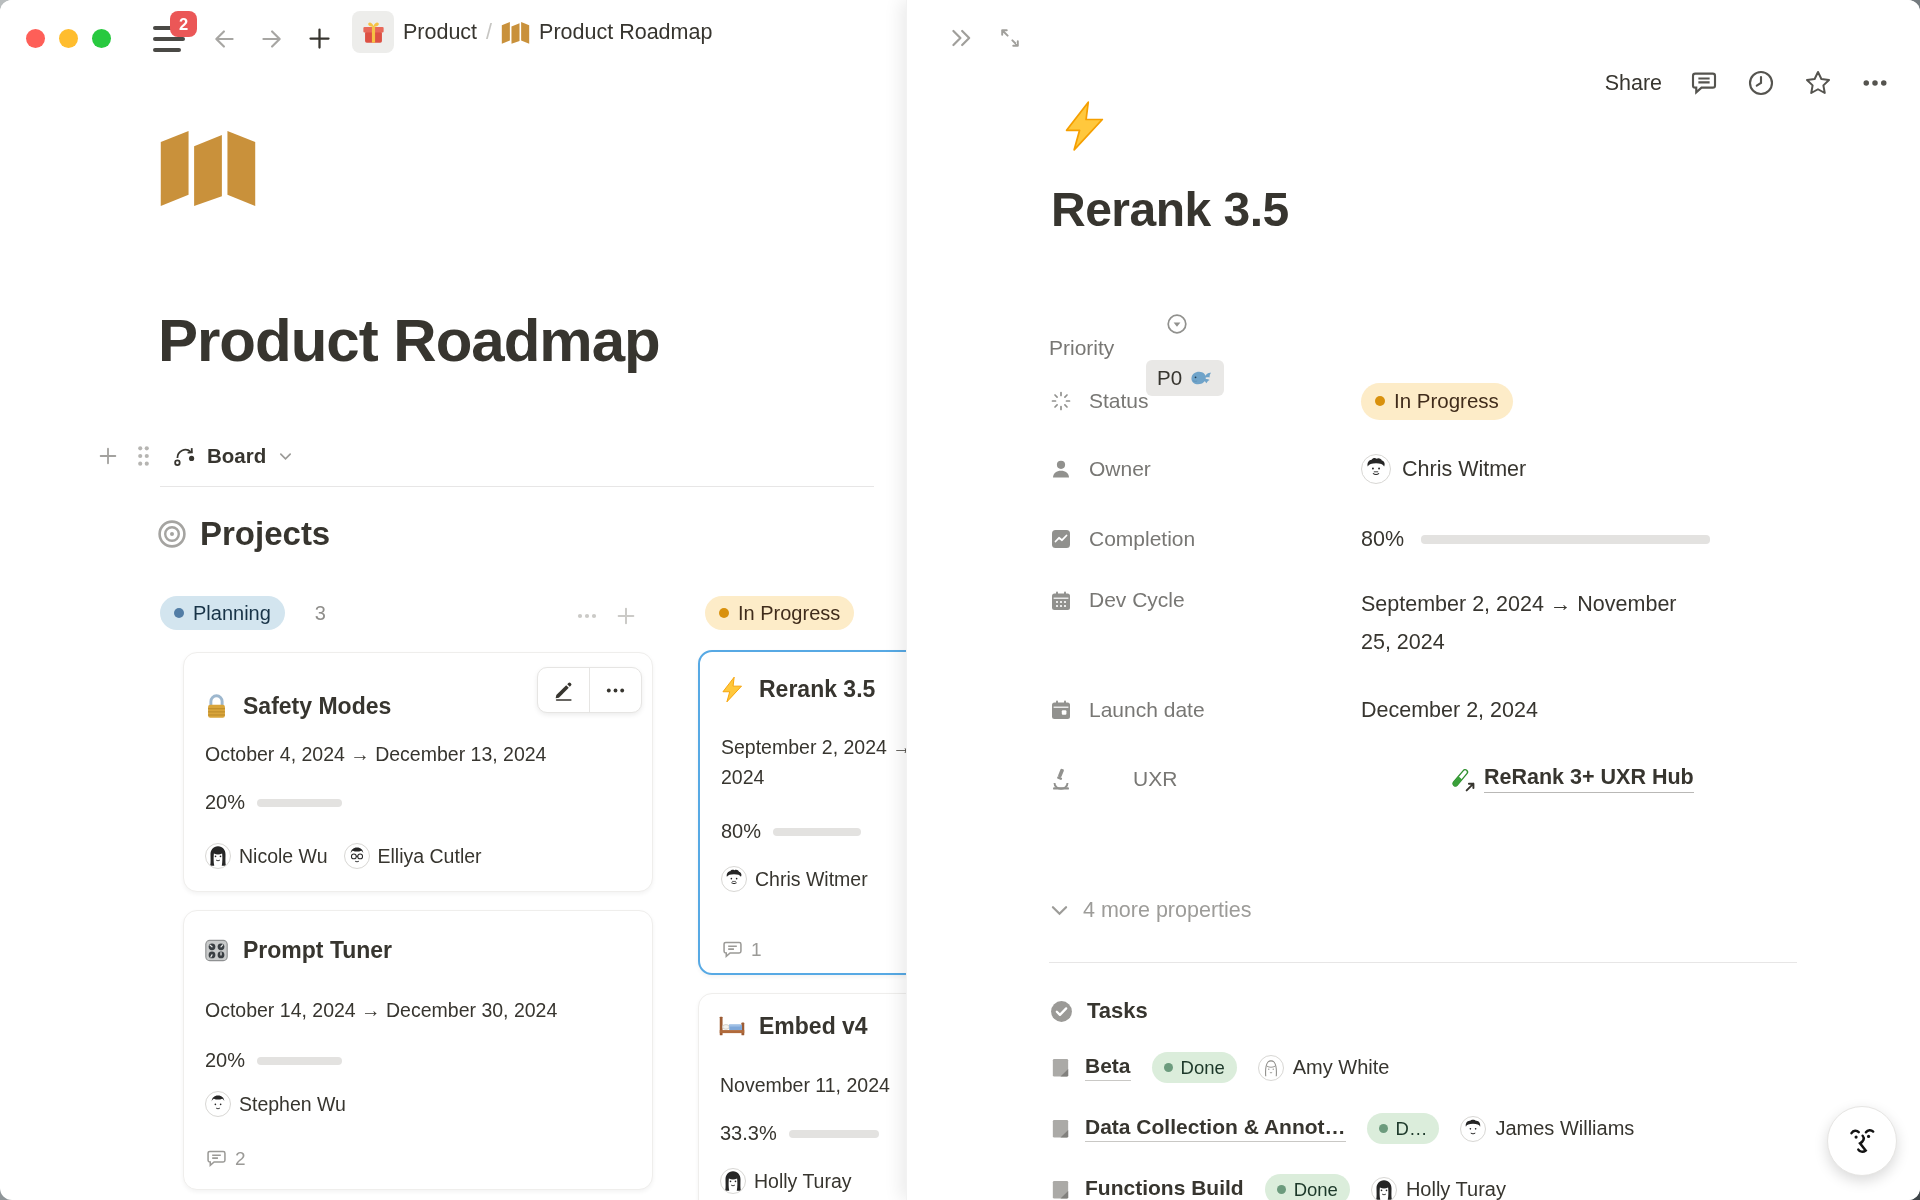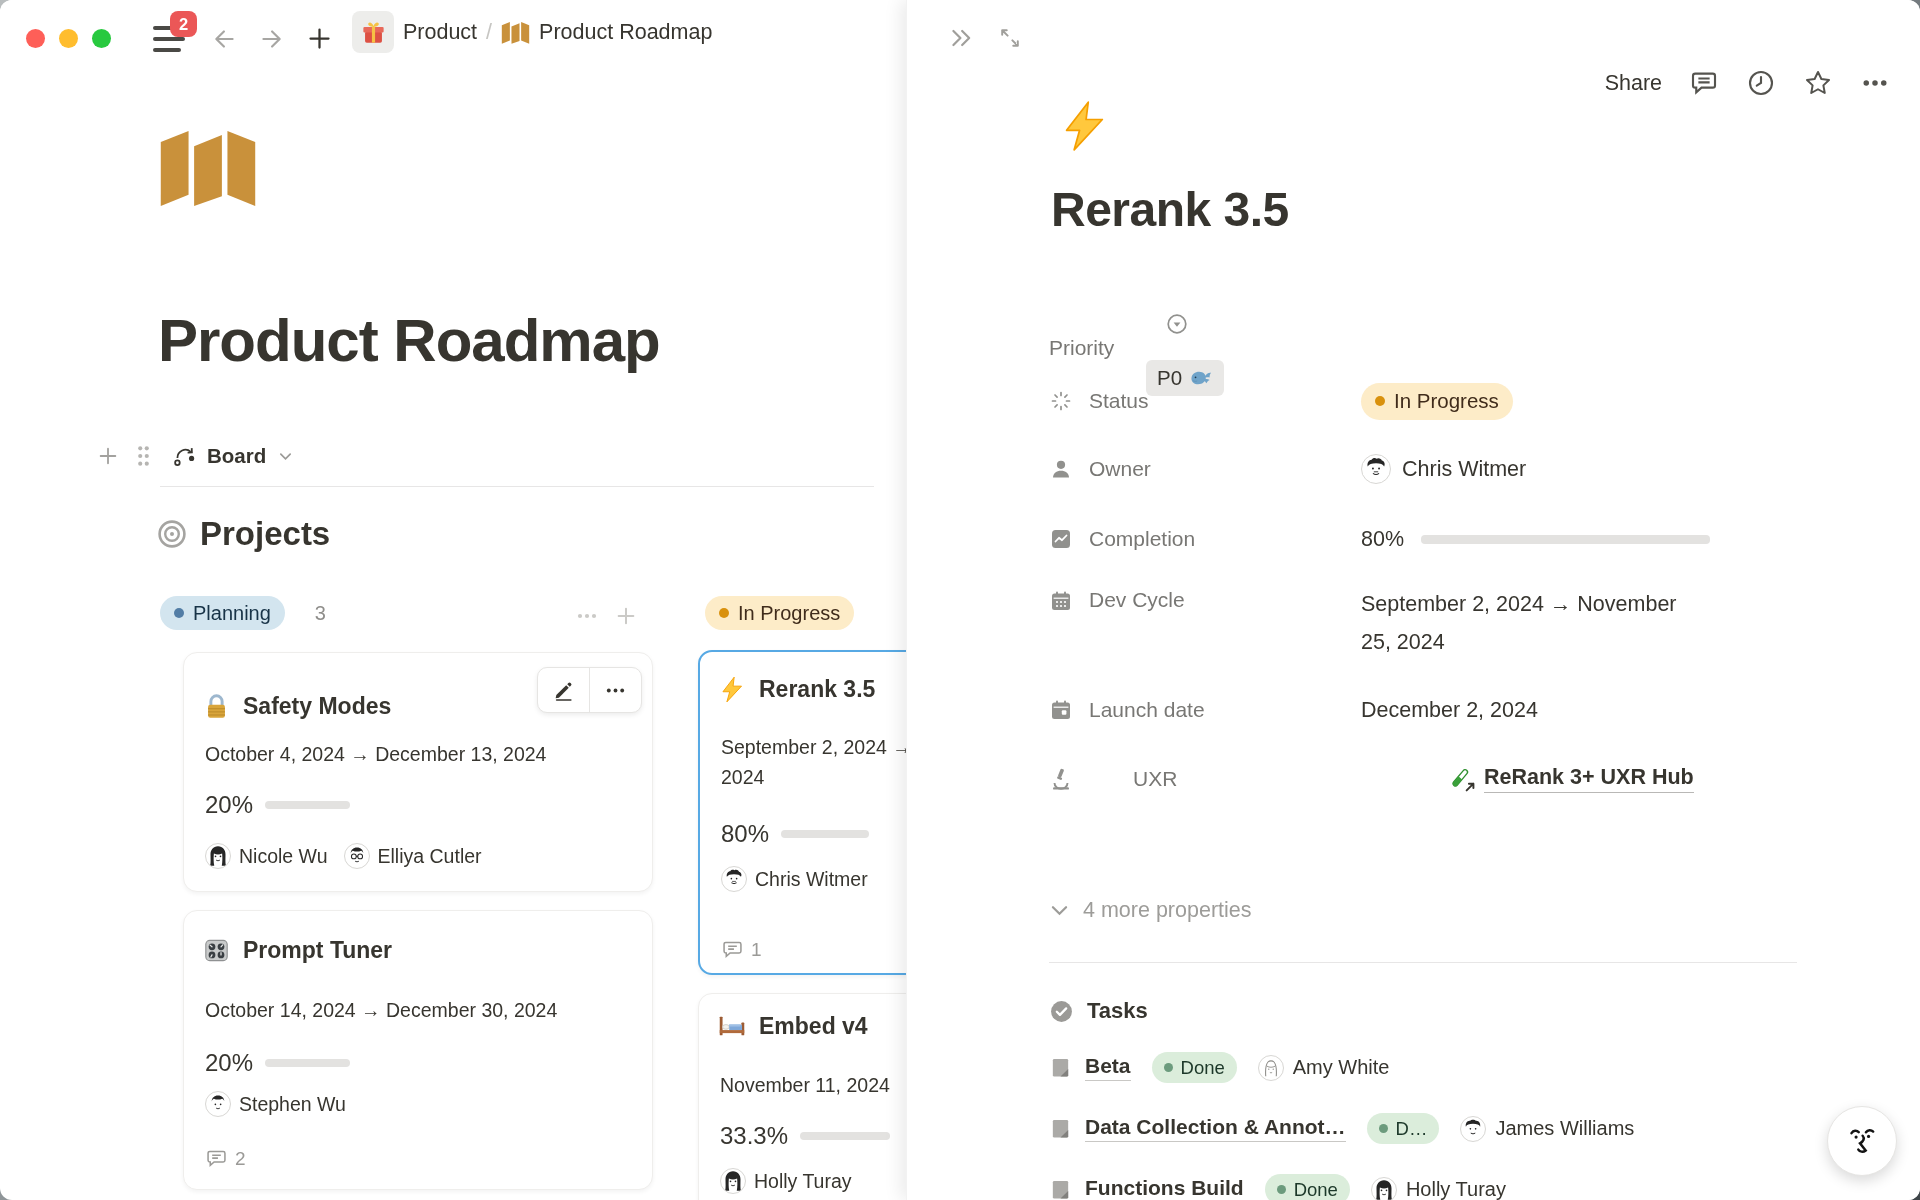--- a/index.html
+++ b/index.html
@@ -41,21 +41,21 @@
   .col-hover { display:flex; align-items:center; gap:16px; }
 
   
   .card { position:absolute; width:470px; background:#fff; border:1px solid #EFEEEC; border-radius:14px;
           box-shadow:0 2px 4px rgba(15,15,15,0.05); }
   .card.selected { border:2px solid #57A9E4; }
   .card-title-row { position:absolute; left:19px; display:flex; align-items:center; gap:13px; }
   .card-title { font-size:23px; font-weight:600; }
   .card-dates { position:absolute; left:21px; font-size:19.5px; line-height:30px; color:#37352F; }
   .prog-row { position:absolute; left:21px; display:flex; align-items:center; gap:12px; }
-  .prog-text { font-size:24px; }
+  .prog-text { font-size:20px; }
   .prog-track { height:8px; border-radius:4px; background:#E3E2E0; overflow:hidden; }
   .prog-fill { height:100%; border-radius:4px; background:#639768; }
   .people-row { position:absolute; left:21px; display:flex; align-items:center; gap:8px; font-size:19.5px; }
   .avatar { width:26px; height:26px; border-radius:50%; background:#fff; border:1px solid #D8D7D4; overflow:hidden; flex:none; }
   .comment-row { position:absolute; left:21px; display:flex; align-items:center; gap:7px; color:#9B9A97; font-size:19px; }
   .card-toolbar { position:absolute; top:14px; right:10px; height:46px; display:flex; align-items:center;
                   background:#fff; border:1px solid #E6E5E3; border-radius:10px; box-shadow:0 2px 5px rgba(15,15,15,0.08); }
   .card-toolbar .tbtn { width:51px; height:100%; display:flex; align-items:center; justify-content:center; }
   .card-toolbar .tsep { width:1px; height:100%; background:#E6E5E3; }
 

